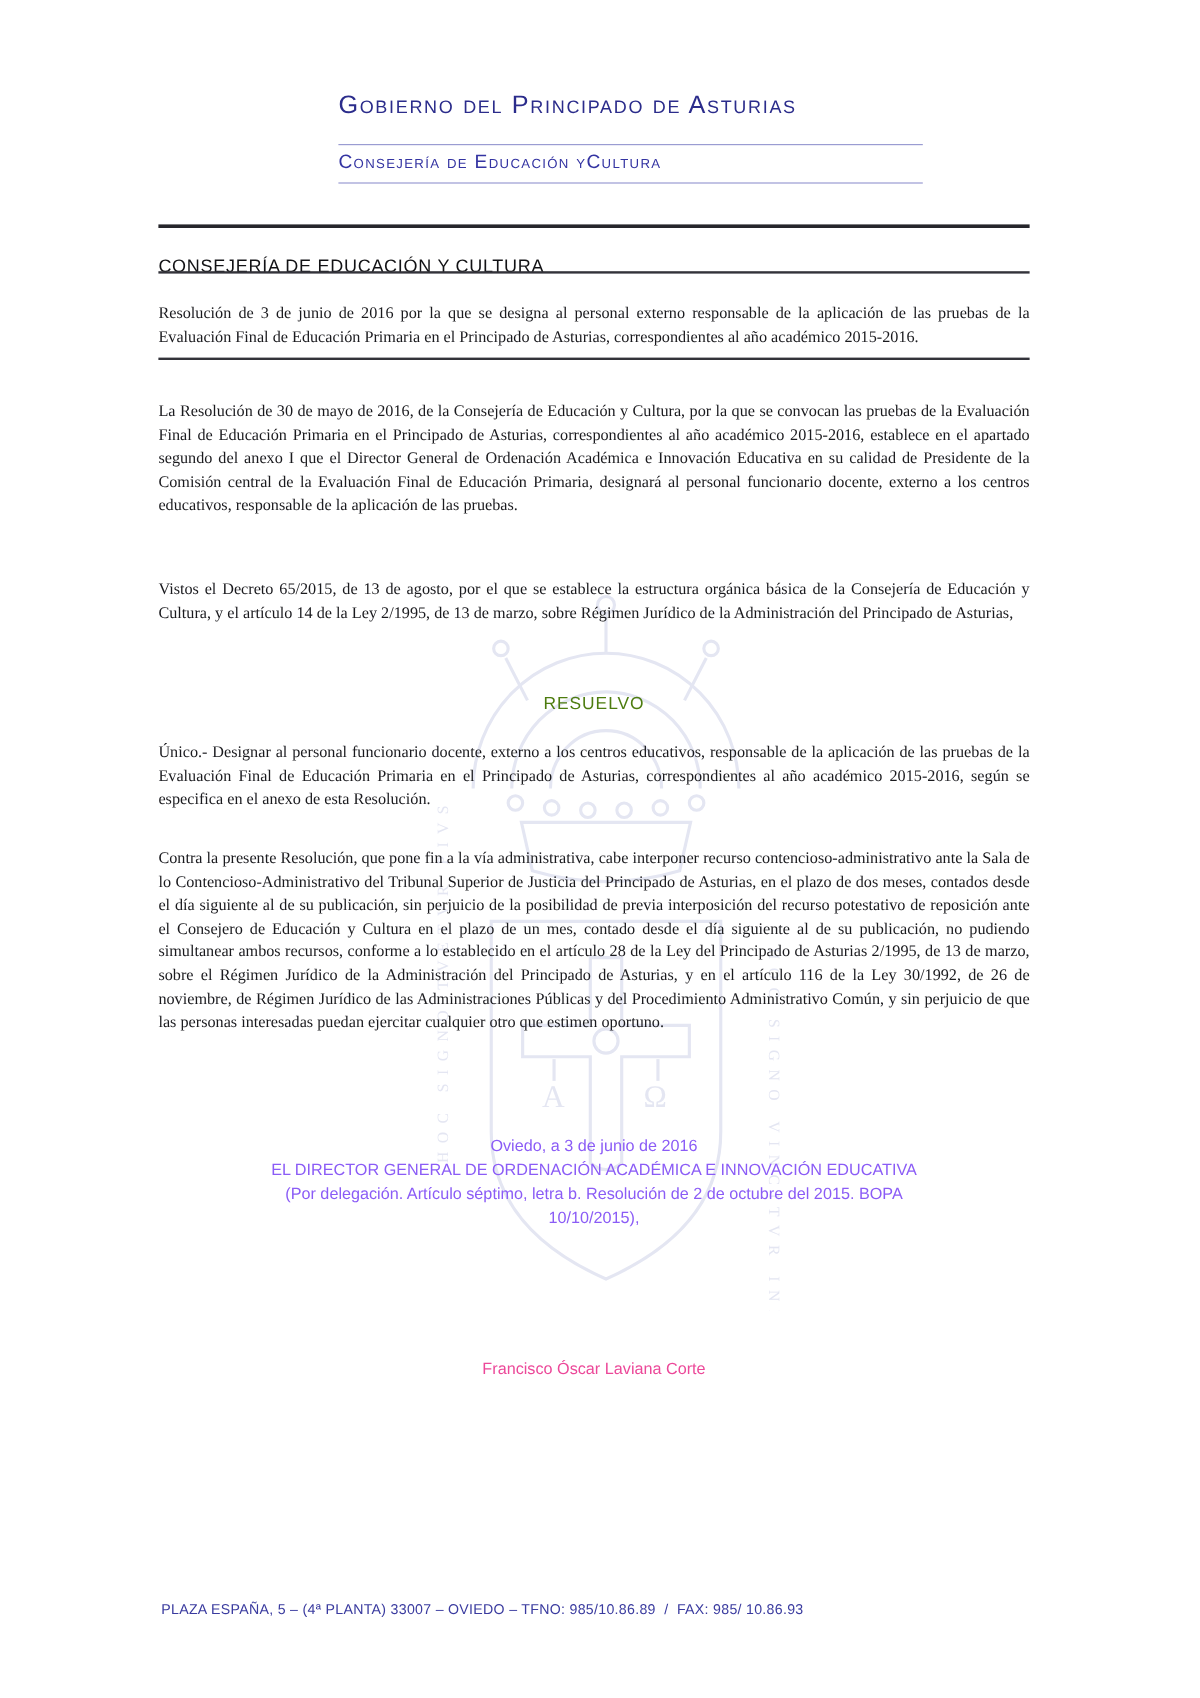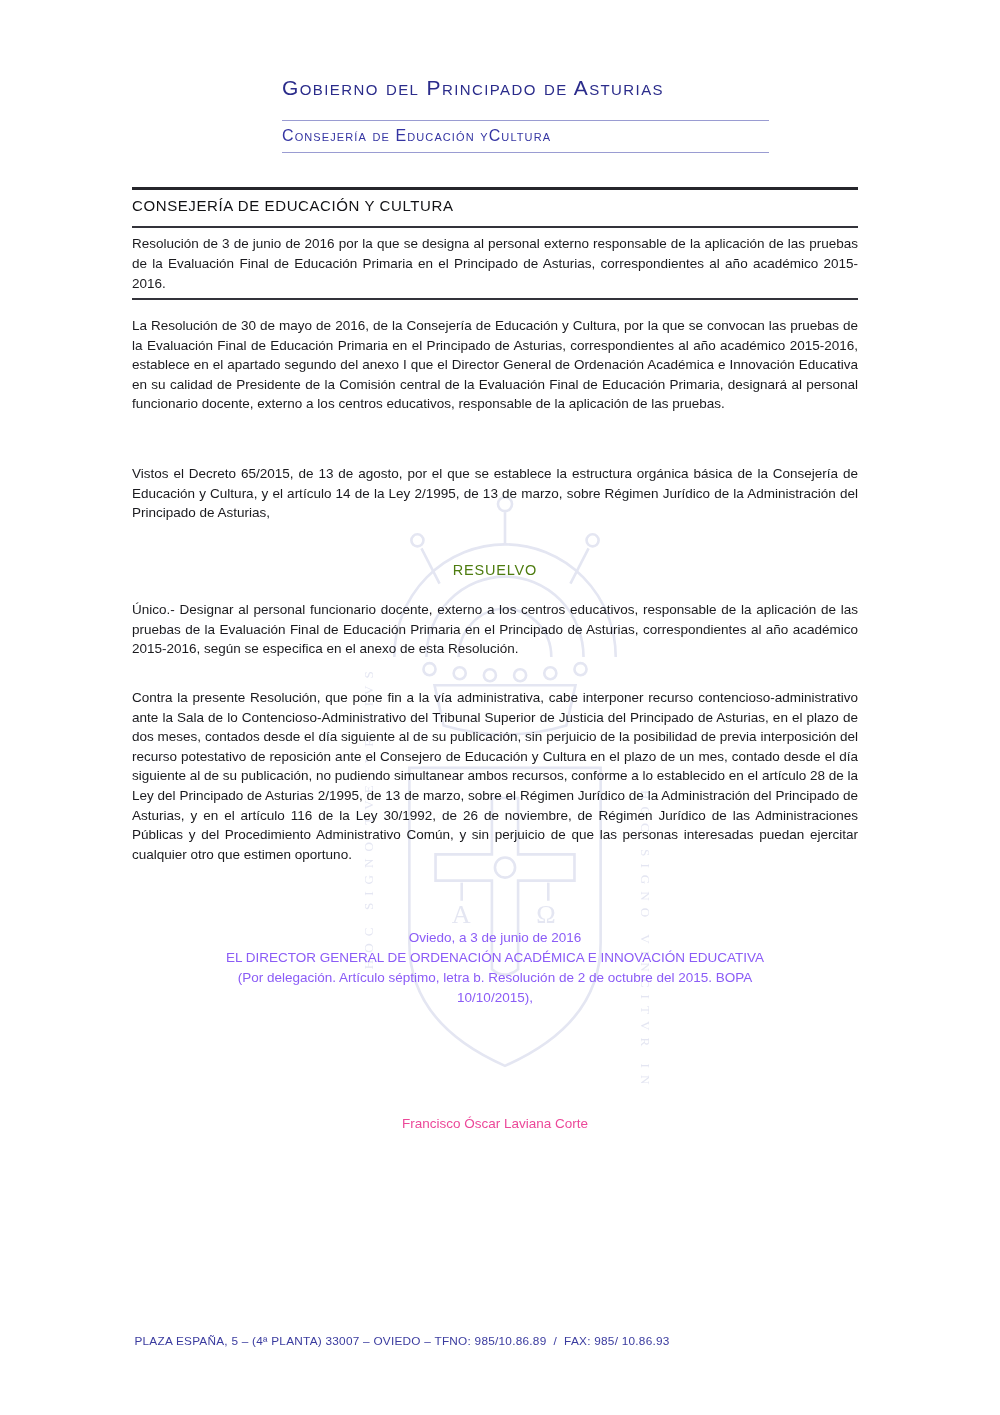--- a/index.html
+++ b/index.html
@@ -55,32 +55,33 @@
     font-weight: 400;
   }
 
   
   .rule { position: absolute; left: 132px; width: 726px; height: 0; }
   .rule-thick { top: 187px; border-top: 3px solid #26262b; }
   .rule-a     { top: 226px; border-top: 2px solid #33333a; }
   .rule-b     { top: 298px; border-top: 2px solid #33333a; }
 
   
-  .col { position: absolute; left: 132px; width: 726px; }
+  .col { position: absolute; left: 132px; width: 726px; margin-top: 17px; }
   .section-heading {
     top: 197px;
     font-size: 15px;
     letter-spacing: 0.6px;
     color: #121215;
   }
   .jtext {
     font-size: 13.5px;
     line-height: 19.6px;
     text-align: justify;
     color: #1a1a1e;
+    font-family: Liberation Serif, serif;
   }
   .doc-title { top: 234px; line-height: 20px; }
   .para-1 { top: 316px; }
   .para-2 { top: 464px; }
   .resuelvo {
     top: 562px;
     text-align: center;
     font-size: 14.5px;
     letter-spacing: 0.8px;
     color: #4d7c0f;

